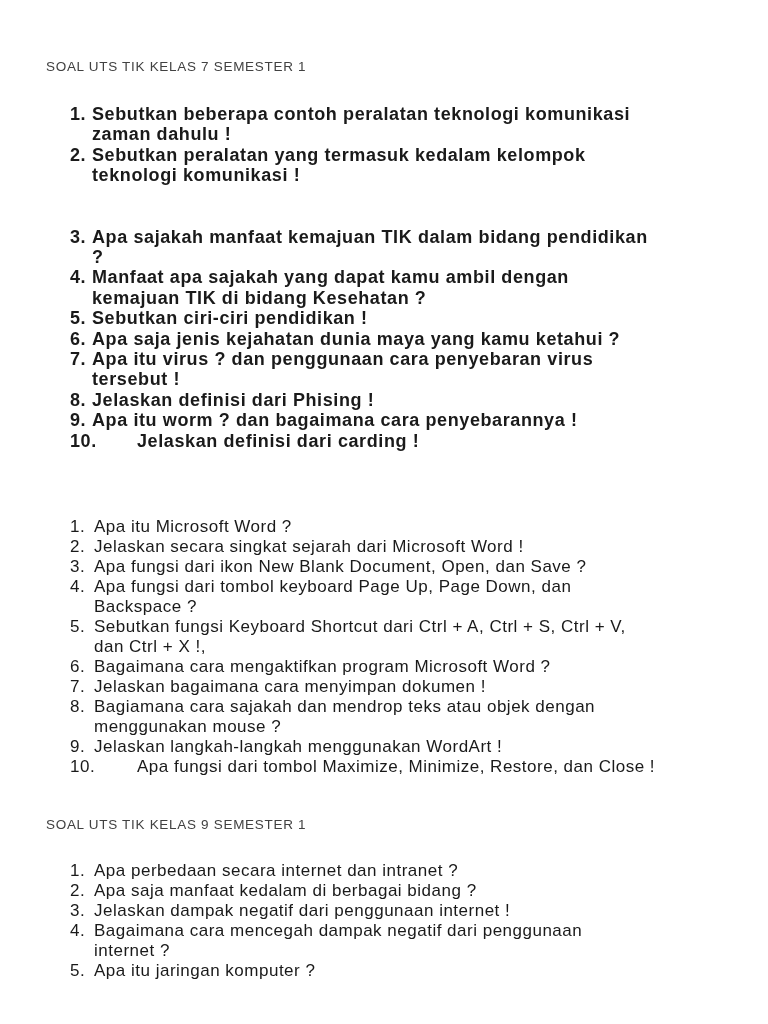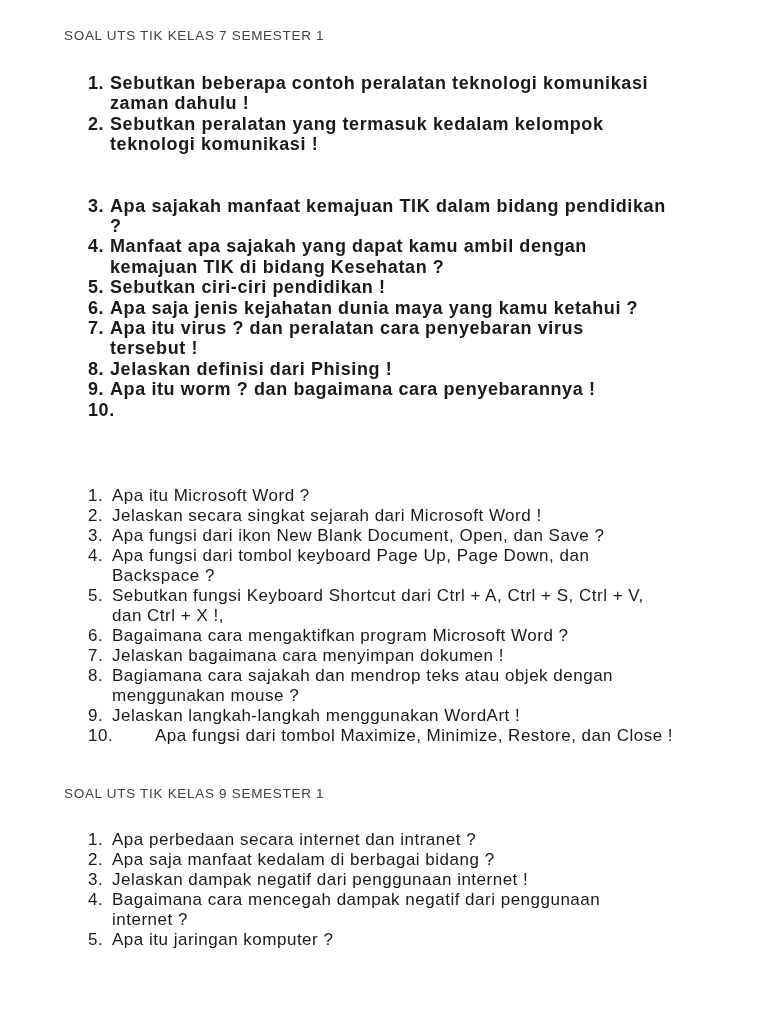--- a/index.html
+++ b/index.html
@@ -10,22 +10,21 @@
   .page {
     position: relative;
     width: 768px;
     height: 1024px;
     background: #ffffff;
     overflow: hidden;
     font-family: "Liberation Sans", sans-serif;
     color: #1a1a1a;
   }
   .content {
-    padding-top: 29px;
-    margin-left: 18px;
+    padding-top: 60px;
   }
   .section-header {
     margin-left: 46px;
     font-size: 13.5px;
     line-height: 14px;
     letter-spacing: 0.7px;
     color: #414141;
     font-weight: 400;
   }
   .qlist {
@@ -99,33 +98,34 @@
       <div class="item">
         <span class="num">5.</span>
         <span class="txt">Sebutkan ciri-ciri pendidikan !</span>
       </div>
       <div class="item">
         <span class="num">6.</span>
         <span class="txt">Apa saja jenis kejahatan dunia maya yang kamu ketahui ?</span>
       </div>
       <div class="item">
         <span class="num">7.</span>
-        <span class="txt">Apa itu virus ?  dan peralatan cara penyebaran virus
+        <span class="txt">Apa itu virus ?  dan penggunaan cara penyebaran virus
 tersebut !</span>
       </div>
       <div class="item">
         <span class="num">8.</span>
         <span class="txt">Jelaskan definisi dari Phising !</span>
       </div>
       <div class="item">
         <span class="num">9.</span>
         <span class="txt">Apa itu worm ? dan bagaimana cara penyebarannya !</span>
       </div>
       <div class="item ten">
         <span class="num">10.</span>
+        <span class="txt">Jelaskan definisi dari carding !</span>
       </div>
     </div>
 
     <div class="gap-list-to-header-1"></div>
 
     <div class="gap-header-to-list-2"></div>
     <div class="qlist regular">
       <div class="item">
         <span class="num">1.</span>
         <span class="txt">Apa itu Microsoft Word ?</span>

